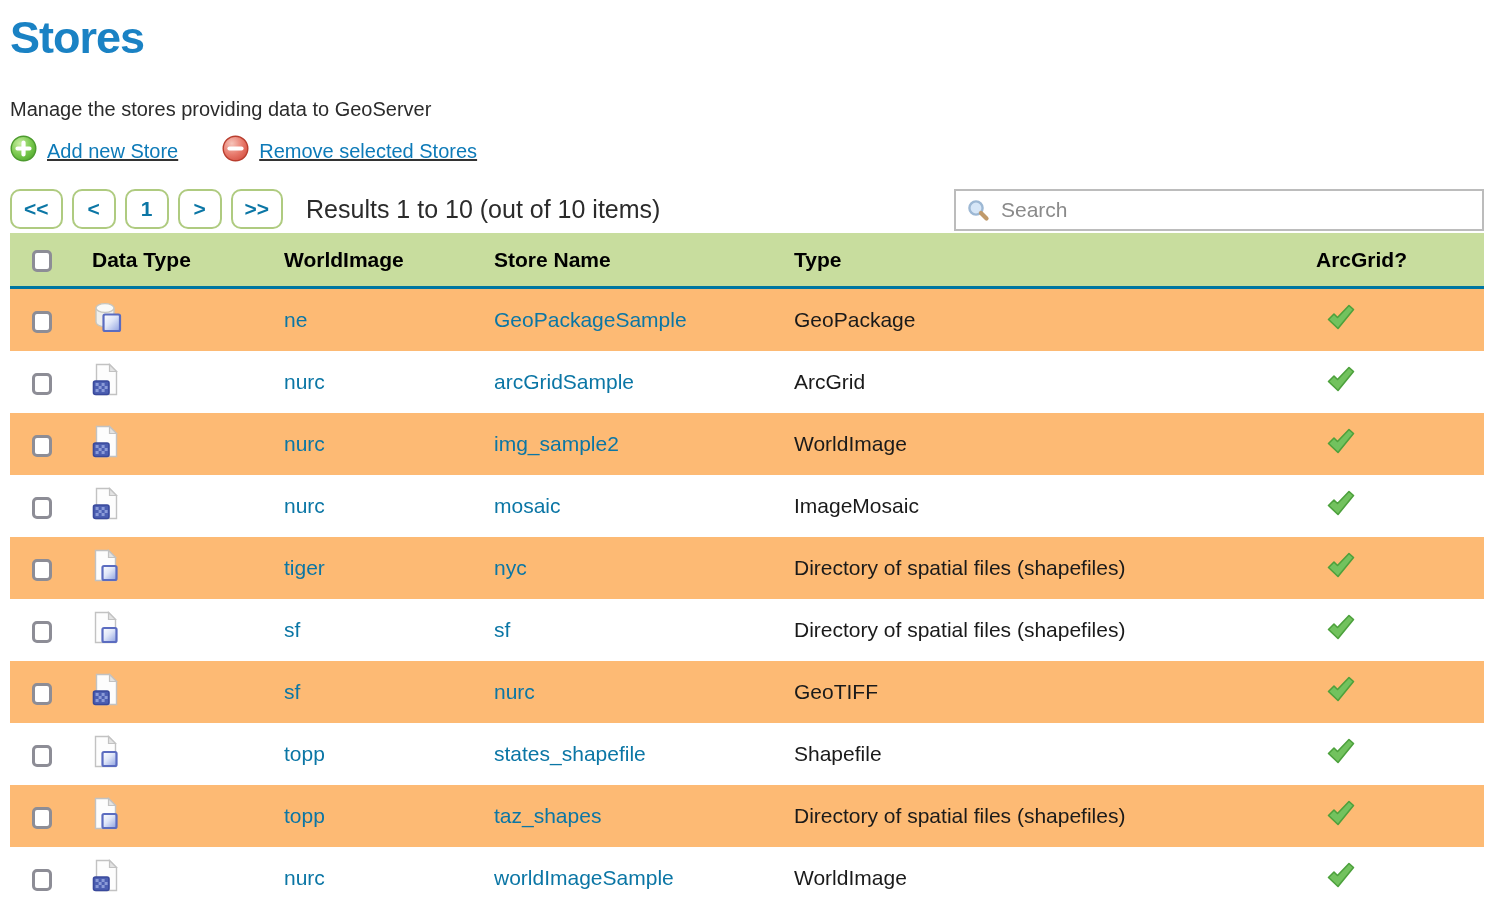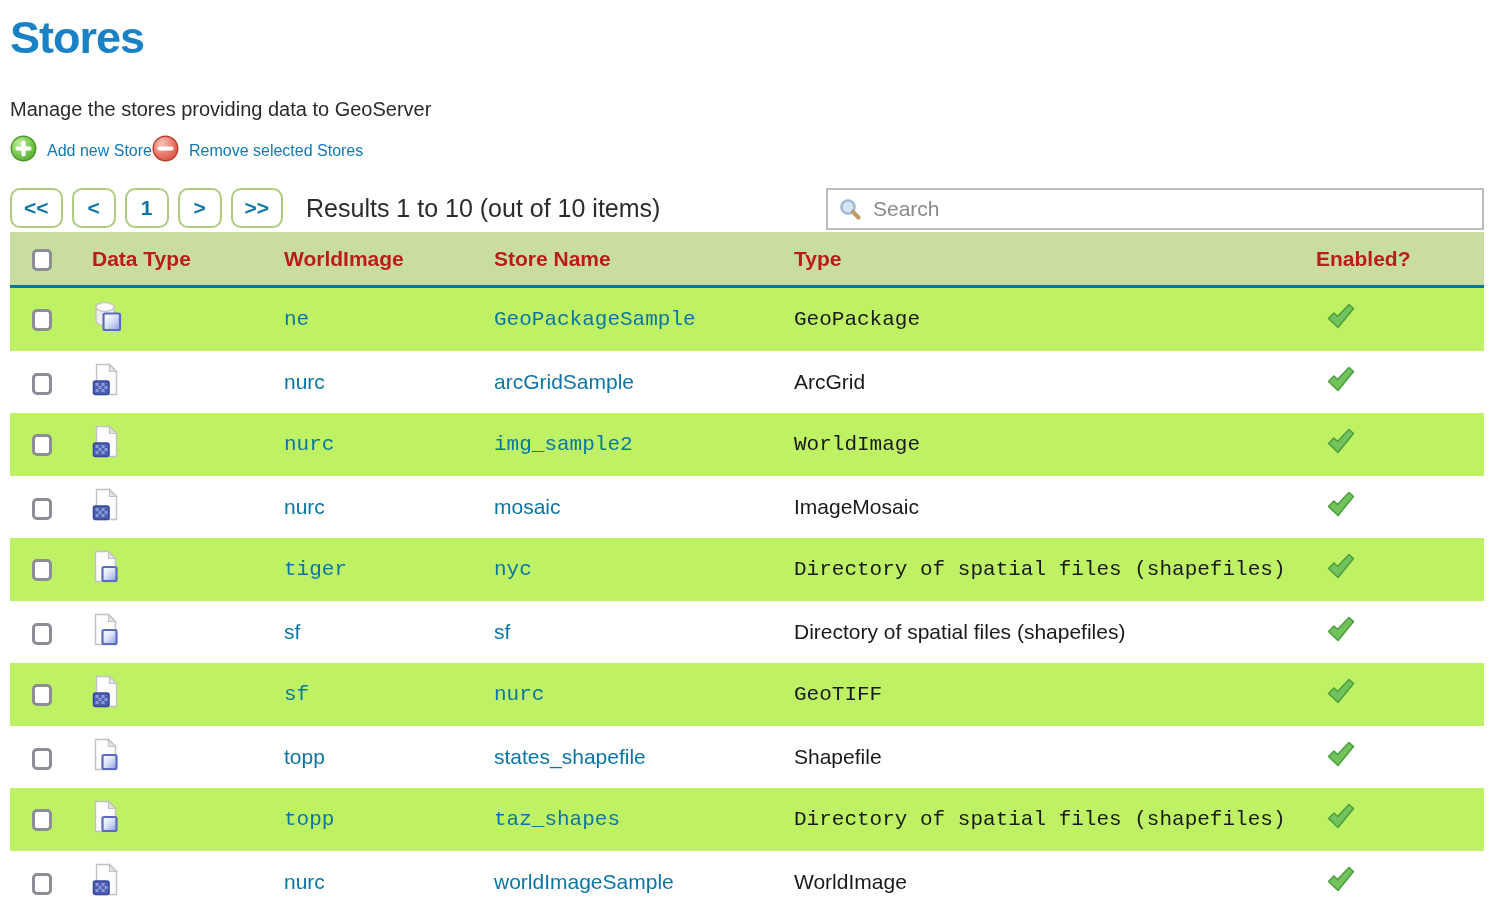--- a/index.html
+++ b/index.html
@@ -15,60 +15,60 @@
 
   h1.page-title {
     color: #1a82c4;
     font-size: 45px;
     font-weight: 600;
     letter-spacing: -1px;
     margin: 4px 0 34px 0;
   }
   .subtitle { font-size: 20px; color: #2b2b2b; margin: 16px 0 14px 0; }
 
-  .actions { display: flex; align-items: center; margin: 0 0 22px 0; font-size: 16px; }
+  .actions { display: flex; align-items: center; gap: 44px; margin: 0 0 22px 0; font-size: 20px; text-decoration: underline; }
   .action-link { display: inline-flex; align-items: center; gap: 10px; color: #0d7ab8; text-decoration: none; cursor: pointer; }
 
   .toolbar { display: flex; align-items: flex-start; justify-content: space-between; margin-bottom: 2px; }
   .pager { display: flex; align-items: center; }
   .pager-btn {
     display: inline-flex; align-items: center; justify-content: center;
     min-width: 44px; height: 40px; padding: 0 12px;
     margin-right: 9px;
     border: 2px solid #afcb80; border-radius: 10px;
     background: #ffffff; color: #0b76a5;
     font-size: 21px; font-weight: bold;
     font-family: "Liberation Sans", sans-serif;
     cursor: pointer;
   }
   .results-text { font-size: 25px; color: #2b2b2b; margin-left: 14px; line-height: 40px; }
 
   .search-box {
-    width: 658px; height: 42px;
+    width: 530px; height: 42px;
     border: 2px solid #bcbcbc;
     display: flex; align-items: center;
     padding-left: 10px; background: #fff;
   }
   .search-box input {
     flex: 1; border: none; outline: none;
     font-size: 21px; color: #333; margin-left: 10px;
     font-family: "Liberation Sans", sans-serif;
   }
   .search-box input::placeholder { color: #8a8a8a; }
 
   table.stores { width: 100%; border-collapse: collapse; table-layout: fixed; margin-top: 2px; }
   thead th {
     background: #c8dd9e;
-    color: #b91c1c;
+    color: #000000;
     font-size: 21px; font-weight: bold; text-align: left;
     padding: 15px 10px 14px 10px;
     border-bottom: 3px solid #0076a1;
   }
   tbody td { padding: 12px 10px; font-size: 21px; height: 56px; vertical-align: middle; }
-  tbody tr.alt { background: #bef264; font-family: Liberation Mono, monospace; }
+  tbody tr.alt { background: #fdba74; }
   tbody tr { background: #ffffff; }
 
   col.c-select   { width: 72px; }
   col.c-datatype { width: 192px; }
   col.c-ws       { width: 210px; }
   col.c-store    { width: 300px; }
   col.c-type     { width: 522px; }
   col.c-enabled  { width: auto; }
 
   .cb {
@@ -165,21 +165,21 @@
         <col class="c-type">
         <col class="c-enabled">
     </colgroup>
     <thead>
       <tr>
         <th><span class="cb"></span></th>
         <th>Data Type</th>
         <th>WorldImage</th>
         <th>Store Name</th>
         <th>Type</th>
-        <th>Enabled?</th>
+        <th>ArcGrid?</th>
       </tr>
     </thead>
     <tbody>
   <tr class="alt">
     <td><span class="cb"></span></td>
     <td><span class="store-icon">
   <svg width="30" height="33" viewBox="0 0 30 33">
     <path d="M4 7 v14 c0 2.6 4 4.6 9 4.6 s9 -2 9 -4.6 V7" fill="#efefec" stroke="#c6c6c0" stroke-width="1.4"></path>
     <ellipse cx="13" cy="7" rx="9" ry="4.4" fill="#fafaf8" stroke="#c6c6c0" stroke-width="1.4"></ellipse>
     <rect x="11.5" y="13.5" width="16.5" height="16.5" rx="1.5" fill="url(#gradBlueSq)" stroke="#5b6cc0" stroke-width="2.2"></rect>

